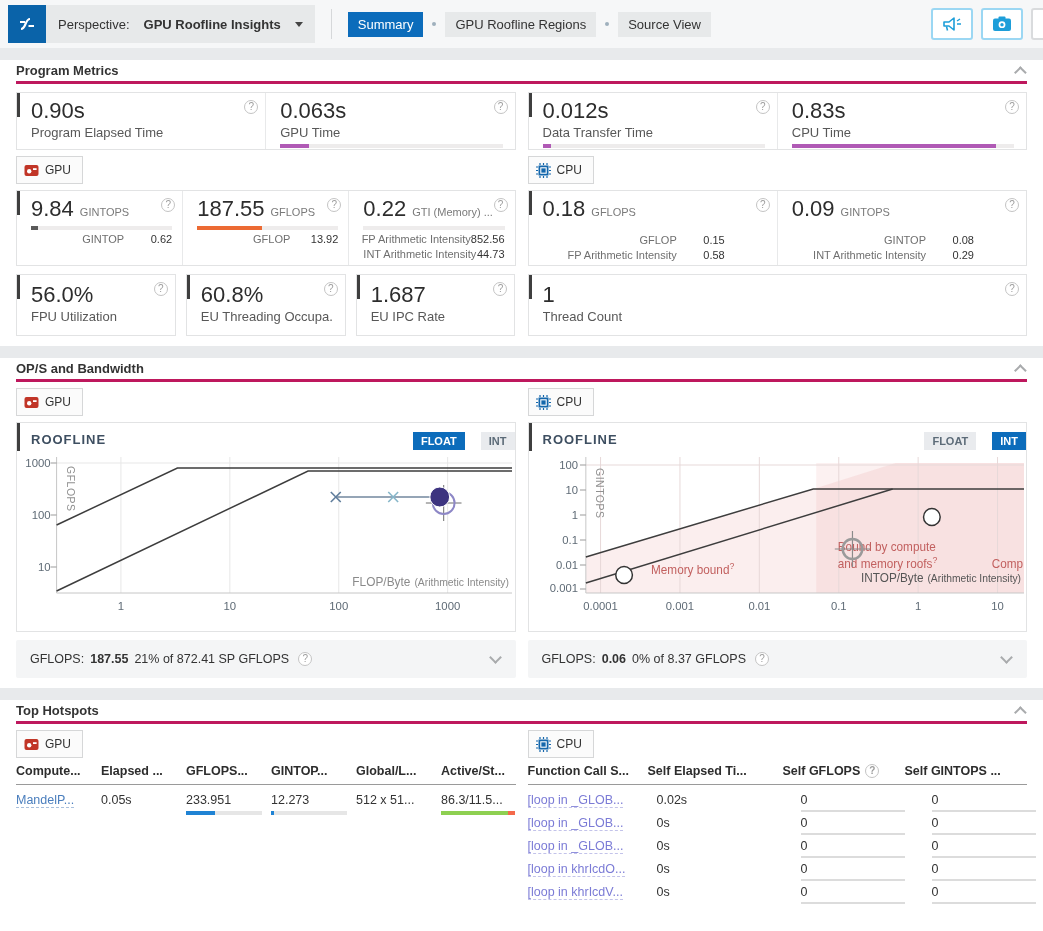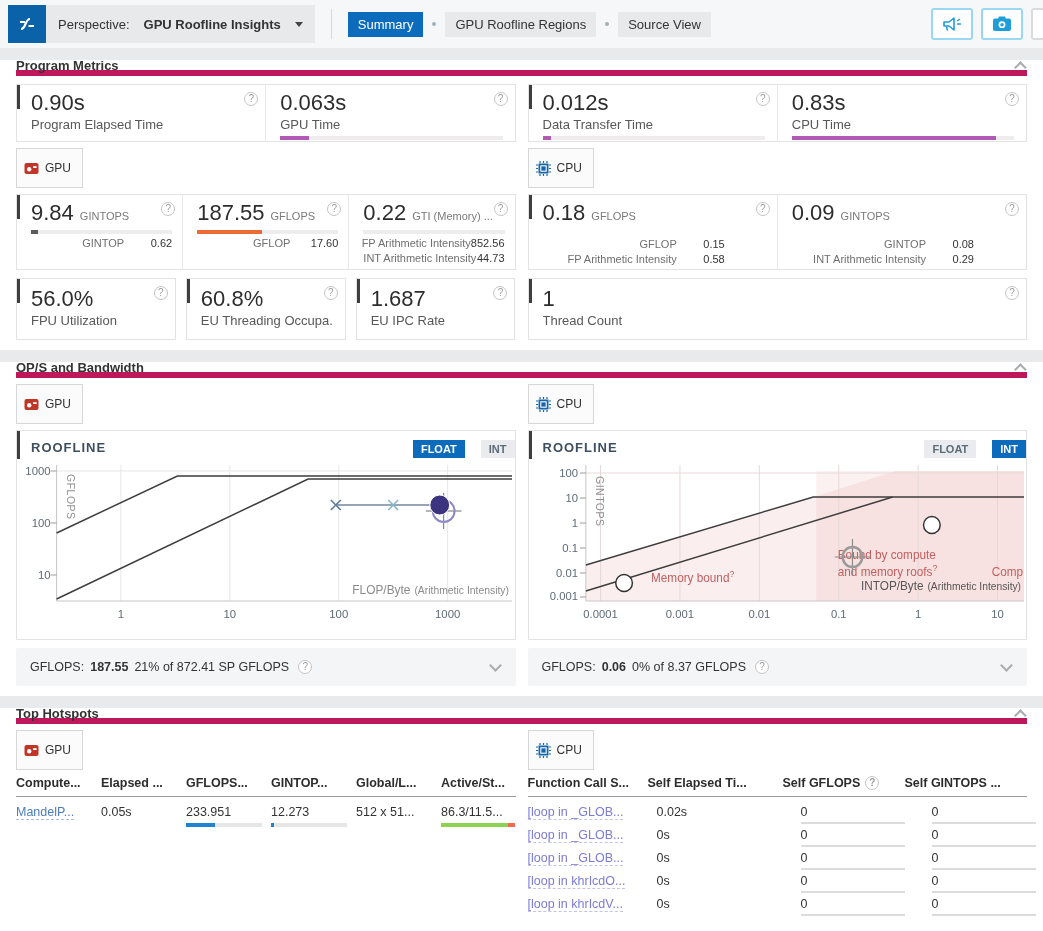--- a/index.html
+++ b/index.html
@@ -18,21 +18,21 @@
   .tab.active { background:#0c6cbb; color:#fff; }
   .tabdot { width:4px; height:4px; border-radius:50%; background:#9fb0bd; }
   .top-actions { position:absolute; right:0; top:8px; display:flex; gap:8px; }
   .icon-btn { width:42px; height:32px; border:2px solid #9bd7f3; background:#fff; border-radius:3px;
     display:flex; align-items:center; justify-content:center; cursor:pointer; flex:none; }
   .icon-btn.partial { border-color:#d9dbdd; width:40px; margin-right:-28px; }
 
   
   .section { background:#fff; margin-top:12px; padding:0 16px 10px; }
   .section.last { padding-bottom:30px; }
-  .sec-head { display:flex; align-items:center; justify-content:space-between; height:16px; border-bottom:6px solid #be185d; }
+  .sec-head { display:flex; align-items:center; justify-content:space-between; height:24px; border-bottom:3px solid #be185d; }
   .sec-title { font-weight:bold; font-size:13px; color:#333; }
   .chev { width:9px; height:9px; border-left:2px solid #a9abad; border-top:2px solid #a9abad; cursor:pointer; }
   .chev.up { transform:rotate(45deg) translateY(3px); }
   .chev.down { transform:rotate(-135deg); margin-top:-4px; }
 
   .twocol { display:flex; gap:12px; }
   .col { flex:1; min-width:0; }
 
   
   .mrow { display:flex; border:1px solid #e2e3e4; position:relative; margin-top:8px; height:58px; background:#fff; }
@@ -47,21 +47,21 @@
   .fill { height:100%; width:0; }
   .fill.purple { background:#b05ab5; }
   .fill.orange { background:#ec6a33; }
   .fill.dark   { background:#5a5a5a; }
   .fill.blue   { background:#1f83d4; }
   .help { position:absolute; right:7px; top:7px; width:14px; height:14px; border:1px solid #c4c4c4; border-radius:50%;
     color:#9d9d9d; font-size:10px; line-height:12px; text-align:center; cursor:pointer; background:#fff; }
   .help.inline { position:static; display:inline-block; margin-left:5px; vertical-align:1px; }
 
   .badge { display:inline-flex; align-items:center; gap:6px; border:1px solid #d6d7d8; background:#fbfbfb;
-    padding:0 11px 0 7px; height:40px; font-size:12px; color:#333; margin-top:6px; }
+    padding:0 11px 0 7px; height:28px; font-size:12px; color:#333; margin-top:6px; }
 
   .gcard { display:flex; border:1px solid #e2e3e4; position:relative; margin-top:6px; height:76px; }
   .gcell { flex:1; position:relative; padding:5px 10px 0 14px; min-width:0; }
   .gcell + .gcell { border-left:1px solid #e8e9ea; }
   .sub { display:flex; justify-content:flex-end; font-size:11px; margin-top:3px; }
   .sub .sl { color:#6f6f6f; white-space:nowrap; }
   .sub .sv { width:48px; text-align:right; color:#333; white-space:nowrap; }
   .cpu-pad .sub { padding-right:42px; }
   .subs-gap { margin-top:12px; }
 
@@ -221,21 +221,21 @@
             </div>
         </div>
         <div class="gcell">
           <span class="help">?</span>
           <div><span class="mval">187.55</span><span class="unit">GFLOPS</span></div>
           <div class="track">
               <div class="fill orange" style="width: 46%;"></div>
             </div>
           <div class="sub">
               <span class="sl">GFLOP</span>
-              <span class="sv">17.60</span>
+              <span class="sv">13.92</span>
             </div>
         </div>
         <div class="gcell">
           <span class="help">?</span>
           <div style="white-space:nowrap;overflow:hidden;"><span class="mval">0.22</span><span class="unit">GTI (Memory) ...</span></div>
           <div class="track">
               <div class="fill dark" style="width: 0%;"></div>
             </div>
           <div class="sub">
               <span class="sl">FP Arithmetic Intensity</span>

